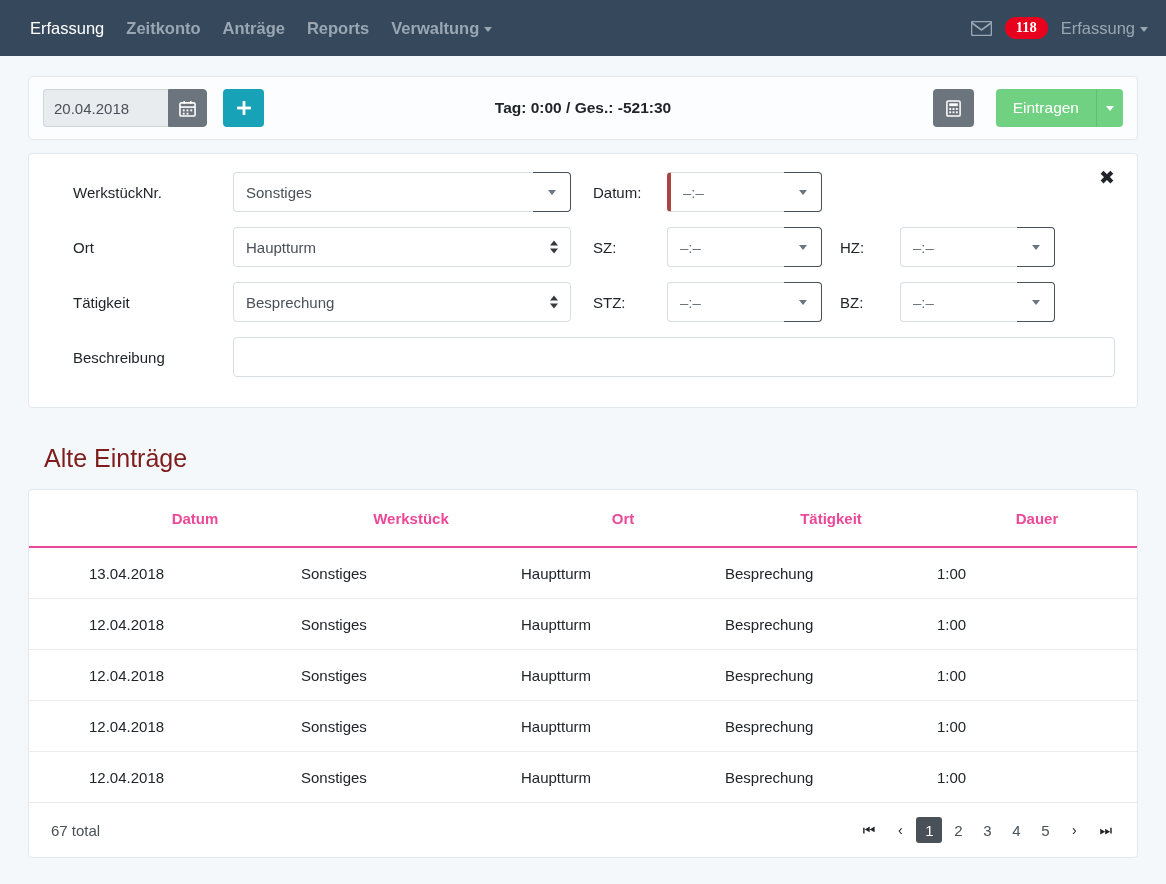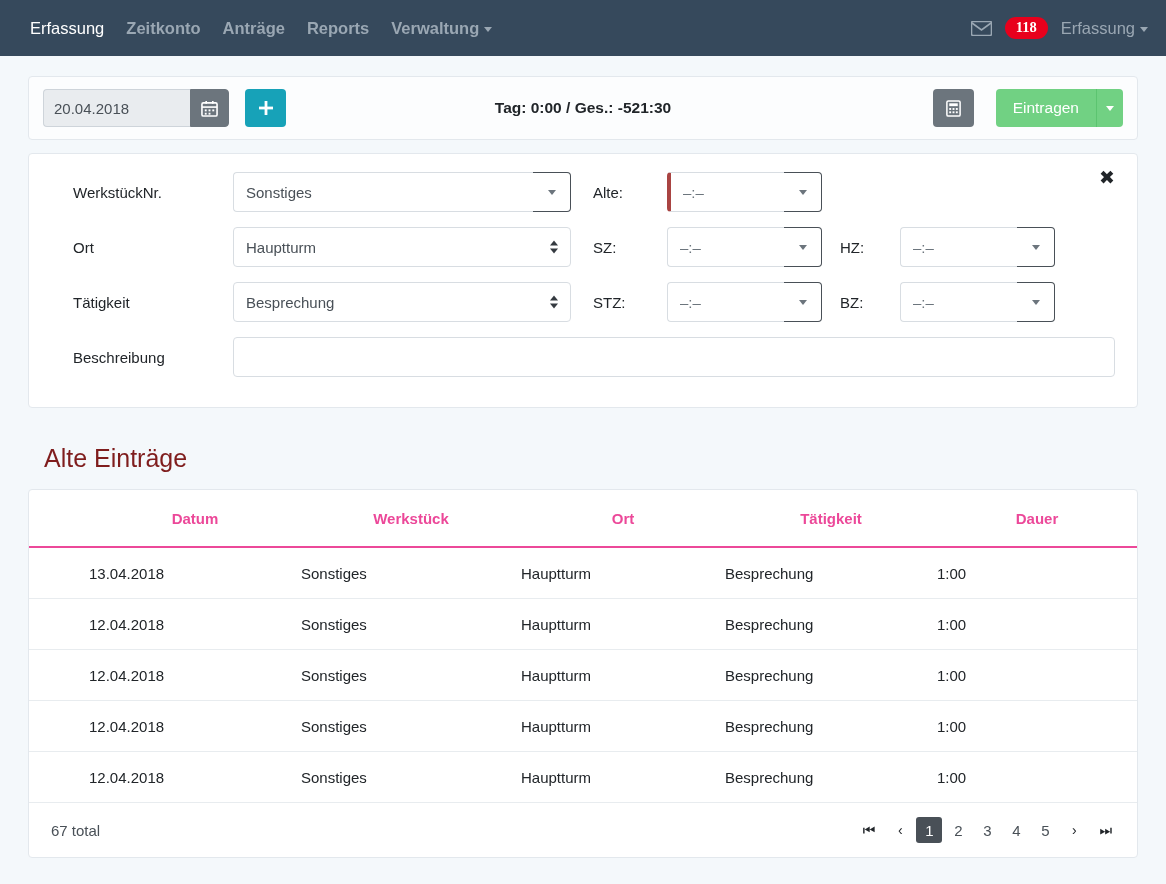--- a/index.html
+++ b/index.html
@@ -68,21 +68,21 @@
   }
   .toolbar {
     display: flex;
     align-items: center;
     padding: 12px 14px;
     background: #fcfdfe;
     position: relative;
   }
   .date-group { display: flex; }
   .date-input {
-    width: 147px;
+    width: 125px;
     height: 38px;
     border: 1px solid #ced4da;
     border-right: none;
     border-radius: 4px 0 0 4px;
     background: #e9ecef;
     font-family: "Liberation Sans", sans-serif;
     font-size: 15px;
     color: #495057;
     padding: 0 10px;
     outline: none;
@@ -419,21 +419,21 @@
     <div class="form-row">
       <div class="lbl">WerkstückNr.</div>
       <div class="ctl-wide">
         <div class="input-group">
           <input class="form-ctl" value="Sonstiges" style="">
           <span class="ig-append">
               <span class="caret-down"></span>
             </span>
         </div>
       </div>
-      <div class="lbl-time" style="padding-left:22px;">Alte:</div>
+      <div class="lbl-time" style="padding-left:22px;">Datum:</div>
       <div class="time-group">
         <input class="time-input invalid" placeholder="–:–" style="">
         <span class="ig-append">
             <span class="caret-down"></span>
           </span>
       </div>
     </div>
 
     <div class="form-row">
       <div class="lbl">Ort</div>

